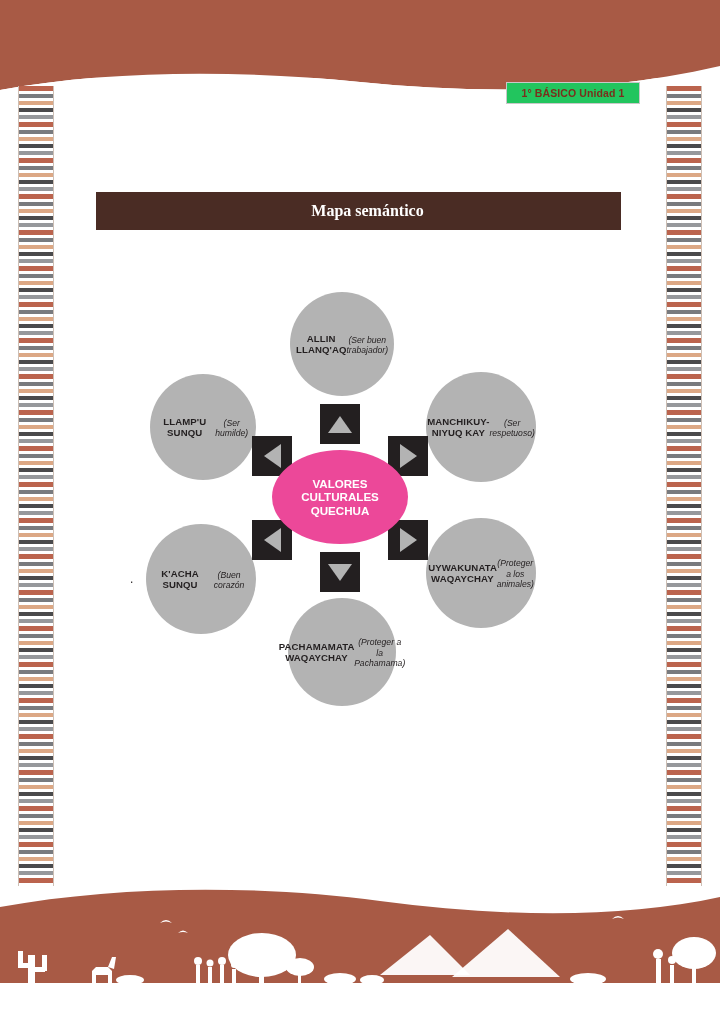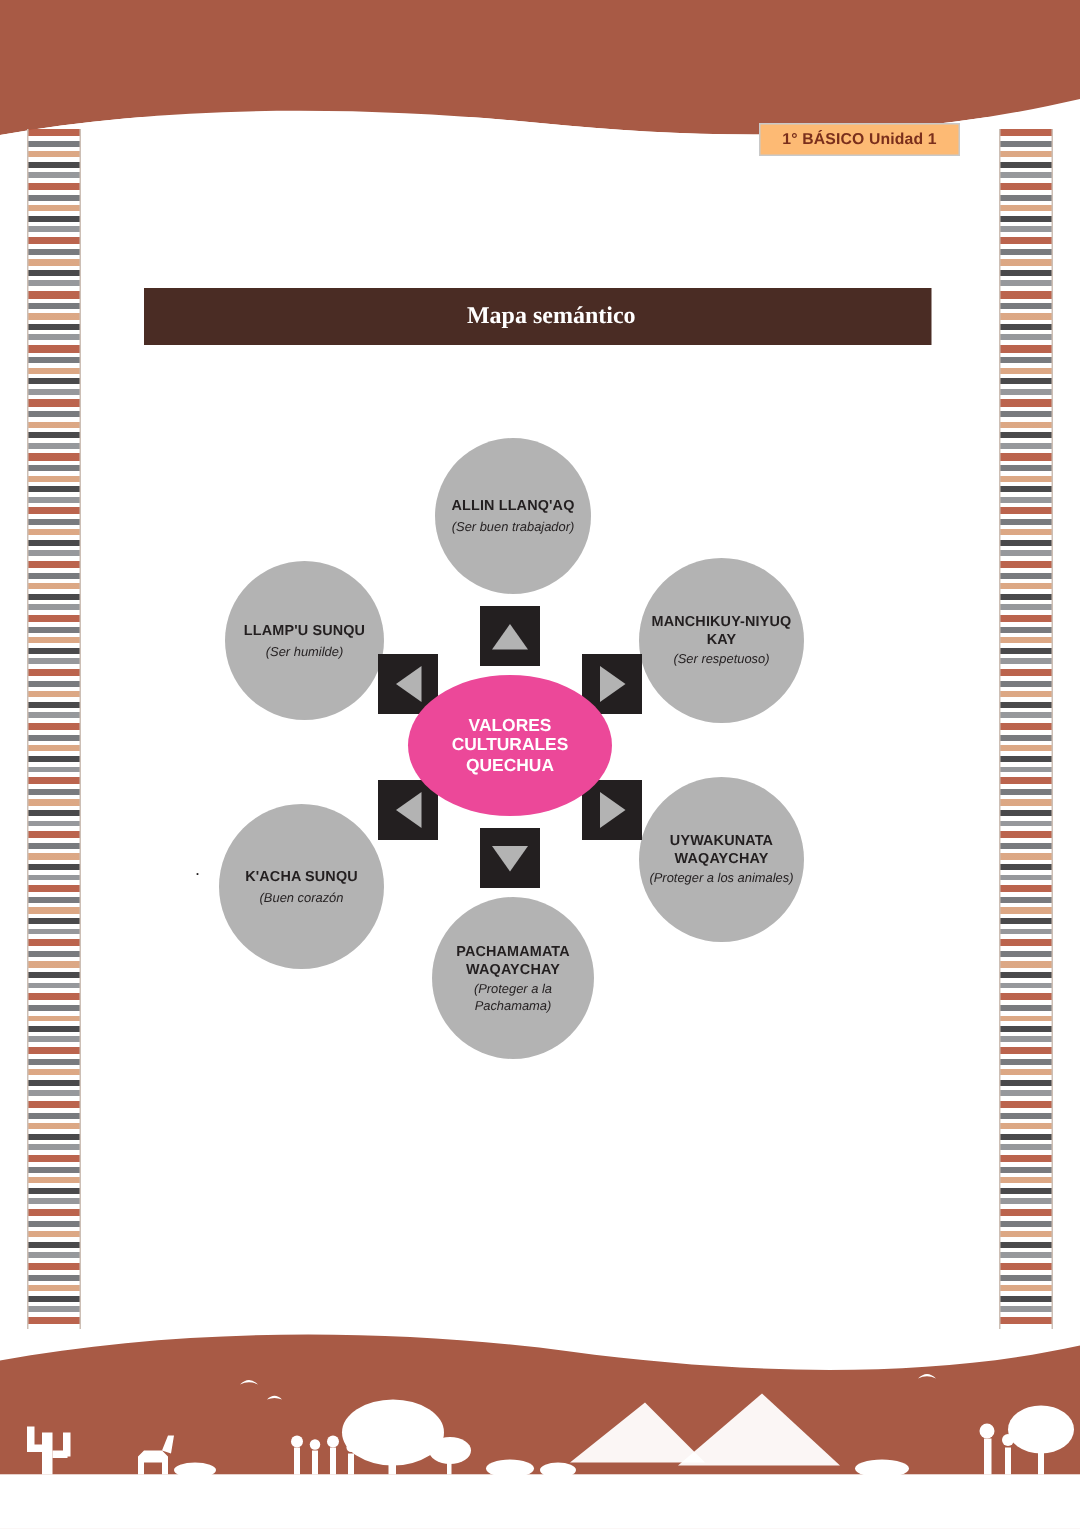--- a/index.html
+++ b/index.html
@@ -86,21 +86,21 @@
   .side-border-outline.left { left: 18px; }
   .side-border-outline.right { right: 18px; }
 
   
   .unit-badge {
     position: absolute;
     top: 82px;
     left: 506px;
     width: 134px;
     height: 22px;
-    background: #fdba74;
+    background: #22c55e;
     border: 1px solid #c9c9c9;
     color: #7a2f1c;
     font-size: 10.5px;
     font-weight: bold;
     display: flex;
     align-items: center;
     justify-content: center;
     letter-spacing: 0.1px;
   }
   .unit-badge-top {
@@ -155,21 +155,20 @@
     width: 460px;
     height: 450px;
   }
 
   .node {
     position: absolute;
     border-radius: 50%;
     background: #b3b3b3;
     color: #231f20;
     display: flex;
-    flex-direction: column;
     align-items: center;
     justify-content: center;
     text-align: center;
     padding: 6px;
   }
   .node .t {
     font-size: 9.6px;
     font-weight: bold;
     line-height: 11.5px;
     letter-spacing: 0.1px;
@@ -294,21 +293,21 @@
     <div class="node" style="left:296px; top:240px; width:110px; height:110px;">
       <div class="t">UYWAKUNATA WAQAYCHAY</div>
       <div class="s">(Proteger a los animales)</div>
     </div>
 
     <div class="node" style="left:158px; top:320px; width:108px; height:108px;">
       <div class="t">PACHAMAMATA WAQAYCHAY</div>
       <div class="s">(Proteger a la Pachamama)</div>
     </div>
 
-    <div class="node" style="left:16px; top:258px; width:110px; height:110px;">
+    <div class="node" style="left:16px; top:246px; width:110px; height:110px;">
       <div class="t">K'ACHA SUNQU</div>
       <div class="s">(Buen corazón</div>
     </div>
 
     <div class="node" style="left:20px; top:96px; width:106px; height:106px;">
       <div class="t">LLAMP'U SUNQU</div>
       <div class="s">(Ser humilde)</div>
     </div>
 
   </div>

